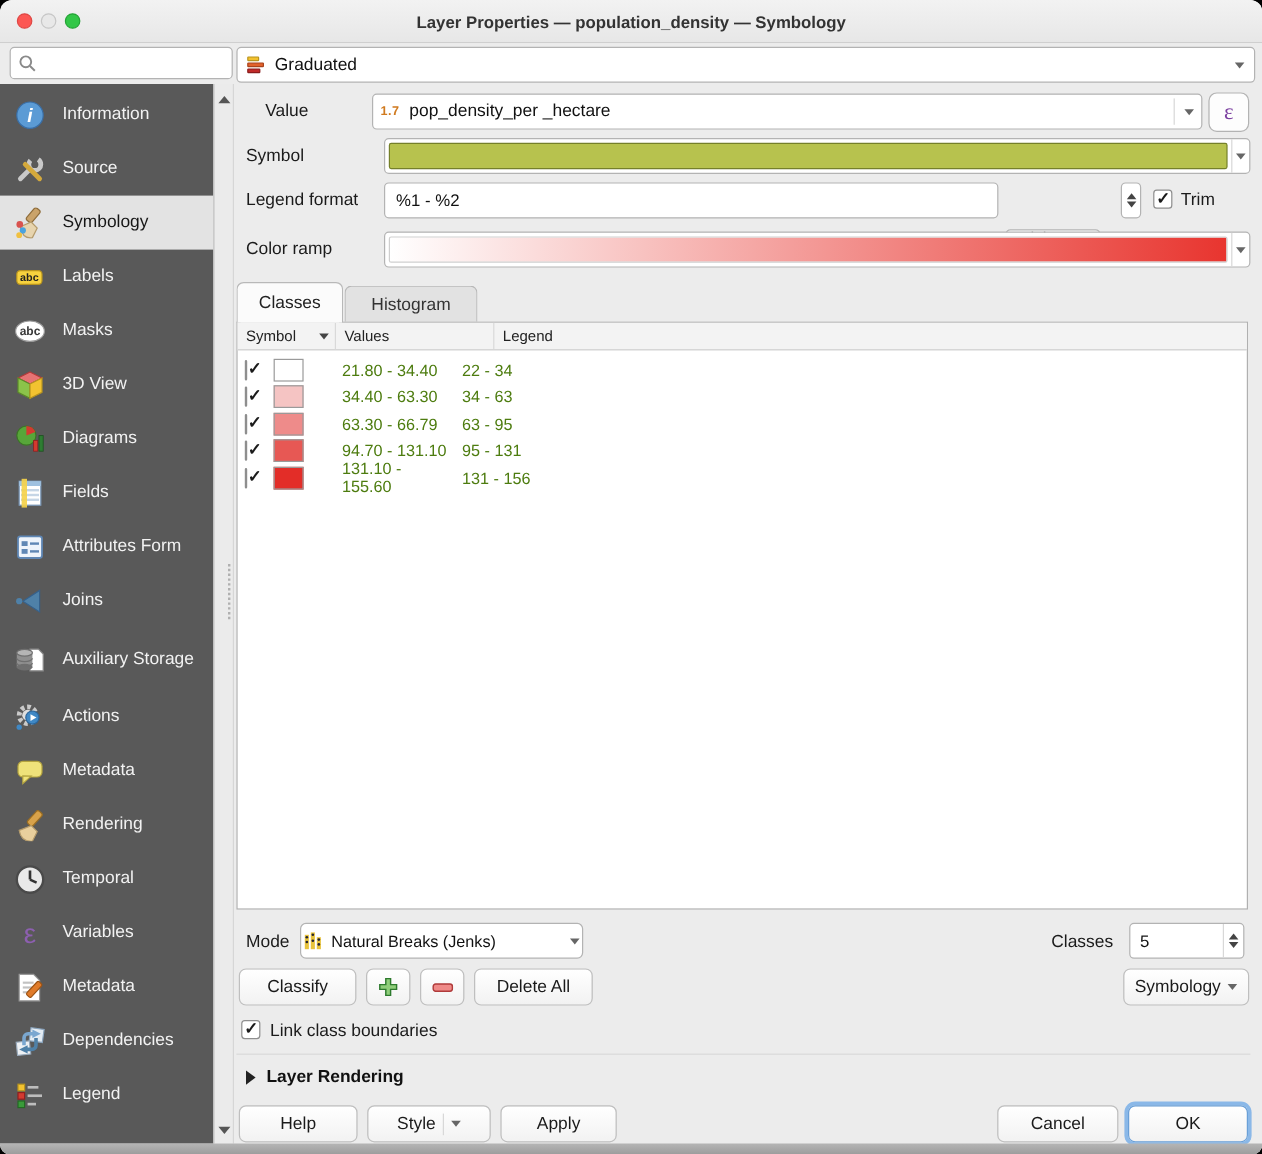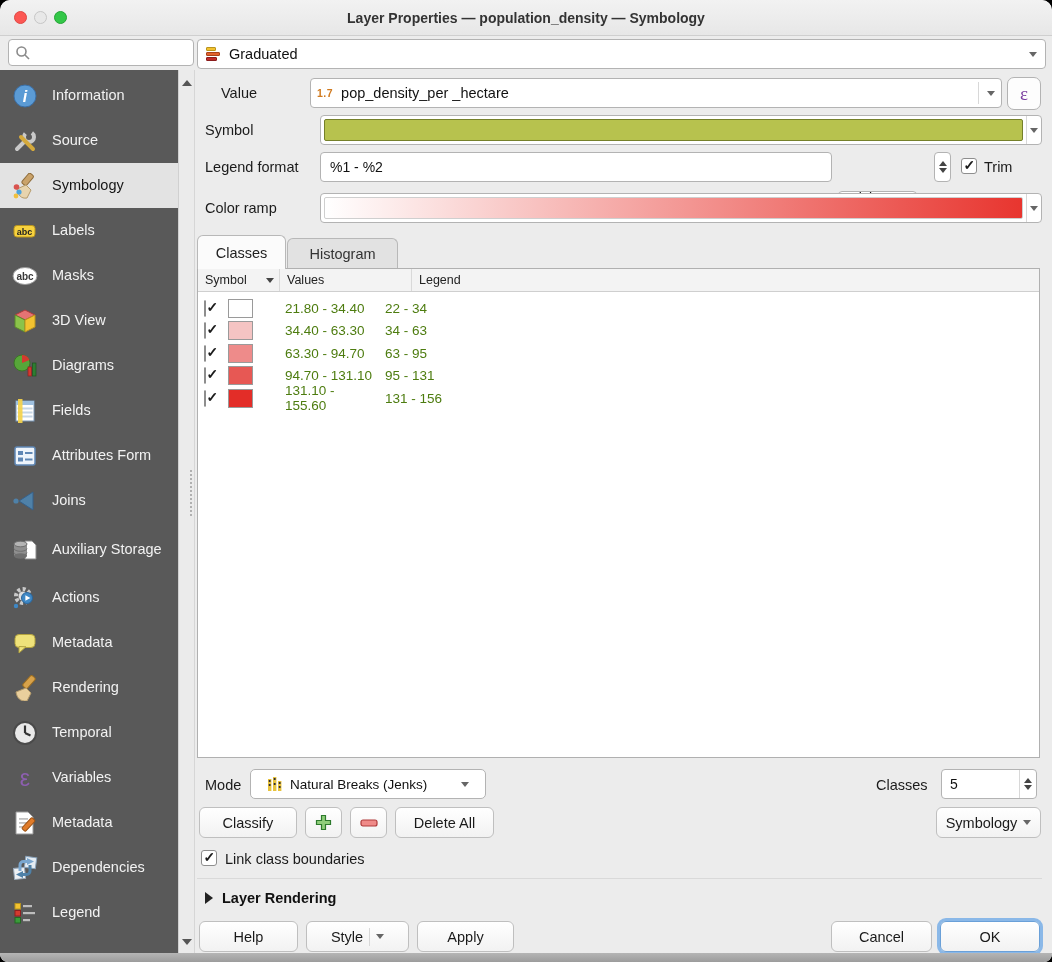--- a/index.html
+++ b/index.html
@@ -71,21 +71,21 @@
   .th.c3{flex:1;border-right:none;}
   .sort-ic{width:0;height:0;border-left:4px solid transparent;border-right:4px solid transparent;border-top:5px solid #444;}
   .trow{position:absolute;left:0;right:0;height:22.5px;display:flex;align-items:center;font-size:13.5px;color:#4d7c0f;}
   .trow .cbc{width:30px;padding-left:6px;}
   .trow .cb{width:15px;height:15px;}
   .swatch{width:25px;height:19px;border:1px solid #9a9a9a;margin-right:0;}
   .trow .vals{width:126px;padding-left:32px;}
   .trow .leg{padding-left:6px;}
 
   
-  .modedrop{position:absolute;left:250px;top:769px;width:236px;height:30px;background:#fff;border:1px solid #b3b3b3;border-radius:5px;display:flex;align-items:center;padding:0 16px;gap:6px;font-size:13.5px;color:#111;}
+  .modedrop{position:absolute;left:250px;top:769px;width:236px;height:30px;background:#fff;border:1px solid #b3b3b3;border-radius:5px;display:flex;align-items:center;padding:0 2px;gap:6px;font-size:13.5px;color:#111;}
   .modedrop .mlabel{flex:1;white-space:nowrap;}
   .spinbox{position:absolute;left:941px;top:769px;width:96px;height:30px;background:#fff;border:1px solid #b3b3b3;border-radius:4px;display:flex;align-items:center;}
   .spinbox .val{flex:1;padding-left:8px;font-size:14px;color:#111;}
   .spinbox .spinner{border-left:1px solid #d8d8d8;width:17px;align-self:stretch;}
 
   
   .btn{position:absolute;height:31px;background:linear-gradient(#ffffff,#f2f2f2);border:1px solid #bfbfbf;border-radius:6px;font-size:14.5px;color:#1a1a1a;display:flex;align-items:center;justify-content:center;gap:6px;}
   .btn.ok{box-shadow:0 0 0 3px #8ab8e8;border-color:#6aa0d8;}
   .iconbtn{width:37px;}
   .btn .bdiv{width:1px;height:18px;background:#d8d8d8;}
@@ -398,21 +398,21 @@
     </div>
     <div class="trow" style="top:50.5px;">
       <span class="cbc"><span class="cb checked"></span></span>
       <span class="swatch" style="background-color: rgb(245, 196, 195);"></span>
       <span class="vals">34.40 - 63.30</span>
       <span class="leg">34 - 63</span>
     </div>
     <div class="trow" style="top:73px;">
       <span class="cbc"><span class="cb checked"></span></span>
       <span class="swatch" style="background-color: rgb(238, 139, 138);"></span>
-      <span class="vals">63.30 - 94.70</span>
+      <span class="vals">63.30 - 66.79</span>
       <span class="leg">63 - 95</span>
     </div>
     <div class="trow" style="top:95.5px;">
       <span class="cbc"><span class="cb checked"></span></span>
       <span class="swatch" style="background-color: rgb(231, 88, 84);"></span>
       <span class="vals">94.70 - 131.10</span>
       <span class="leg">95 - 131</span>
     </div>
     <div class="trow" style="top:118px;">
       <span class="cbc"><span class="cb checked"></span></span>

